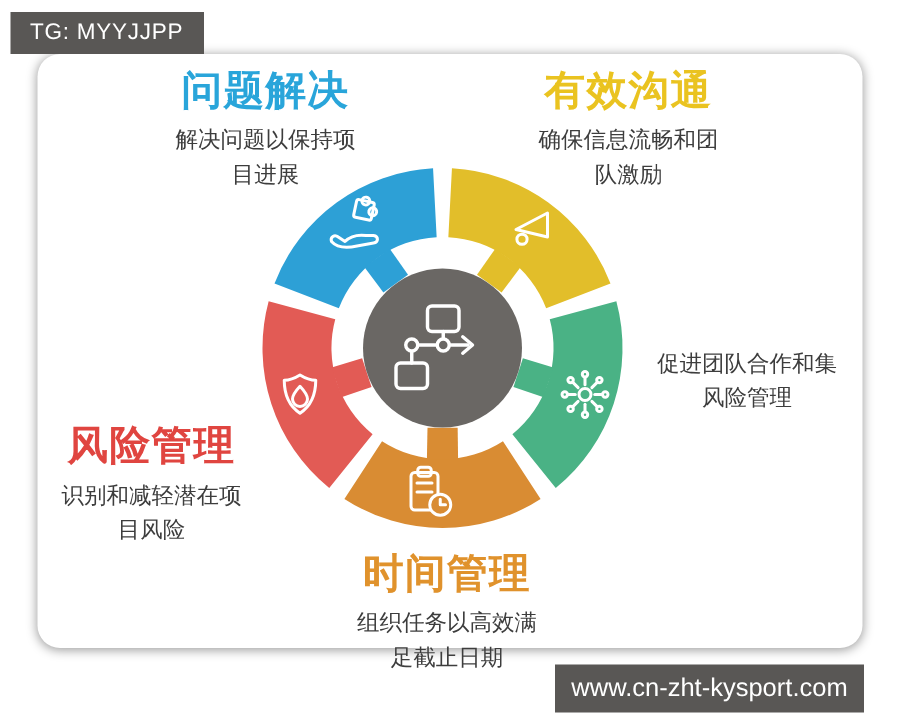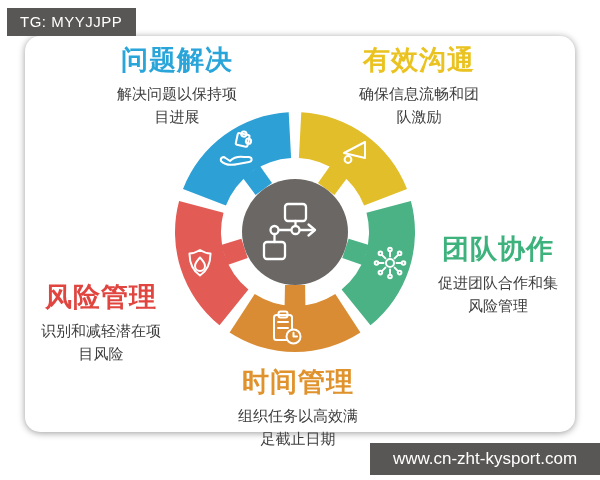--- a/index.html
+++ b/index.html
@@ -12,21 +12,21 @@
     background:#ffffff;border-radius:15px;
     box-shadow:0 1px 7px rgba(0,0,0,0.40);
   }
   .badge{
     position:absolute;color:#ffffff;white-space:nowrap;
   }
   .badge.tg{
     left:7px;top:8px;padding:5px 14px 6px 13px;font-size:15px;letter-spacing:0.5px;
   }
   .badge.url{
-    left:370px;top:443px;width:230px;height:32px;line-height:32px;
+    left:370px;top:443px;width:206px;height:32px;line-height:32px;
     text-align:center;font-size:17px;
   }
   .label-block{position:absolute;text-align:center;}
   .label-title{font-size:27px;font-weight:700;margin-bottom:4px;letter-spacing:1px;}
   .label-desc{font-size:15px;line-height:23px;color:#3D3D3D;}
   .lb-problem{left:88px;top:42px;width:178px;}
   .lb-comm{left:331px;top:42px;width:176px;}
   .lb-team{left:412px;top:231px;width:172px;}
   .lb-time{left:205px;top:364px;width:186px;}
   .lb-risk{left:18px;top:231px;width:166px;}
@@ -126,21 +126,20 @@
 
   <div class="label-block lb-comm">
     <div class="label-title" style="color: rgb(234, 195, 32);">有效沟通</div>
     <div class="label-desc">
       <div>确保信息流畅和团</div>
       <div>队激励</div>
     </div>
   </div>
 
   <div class="label-block lb-team">
-    <div class="label-title" style="color: rgb(62, 178, 125);">团队协作</div>
     <div class="label-desc">
       <div>促进团队合作和集</div>
       <div>风险管理</div>
     </div>
   </div>
 
   <div class="label-block lb-time">
     <div class="label-title" style="color: rgb(224, 146, 44);">时间管理</div>
     <div class="label-desc">
       <div>组织任务以高效满</div>

